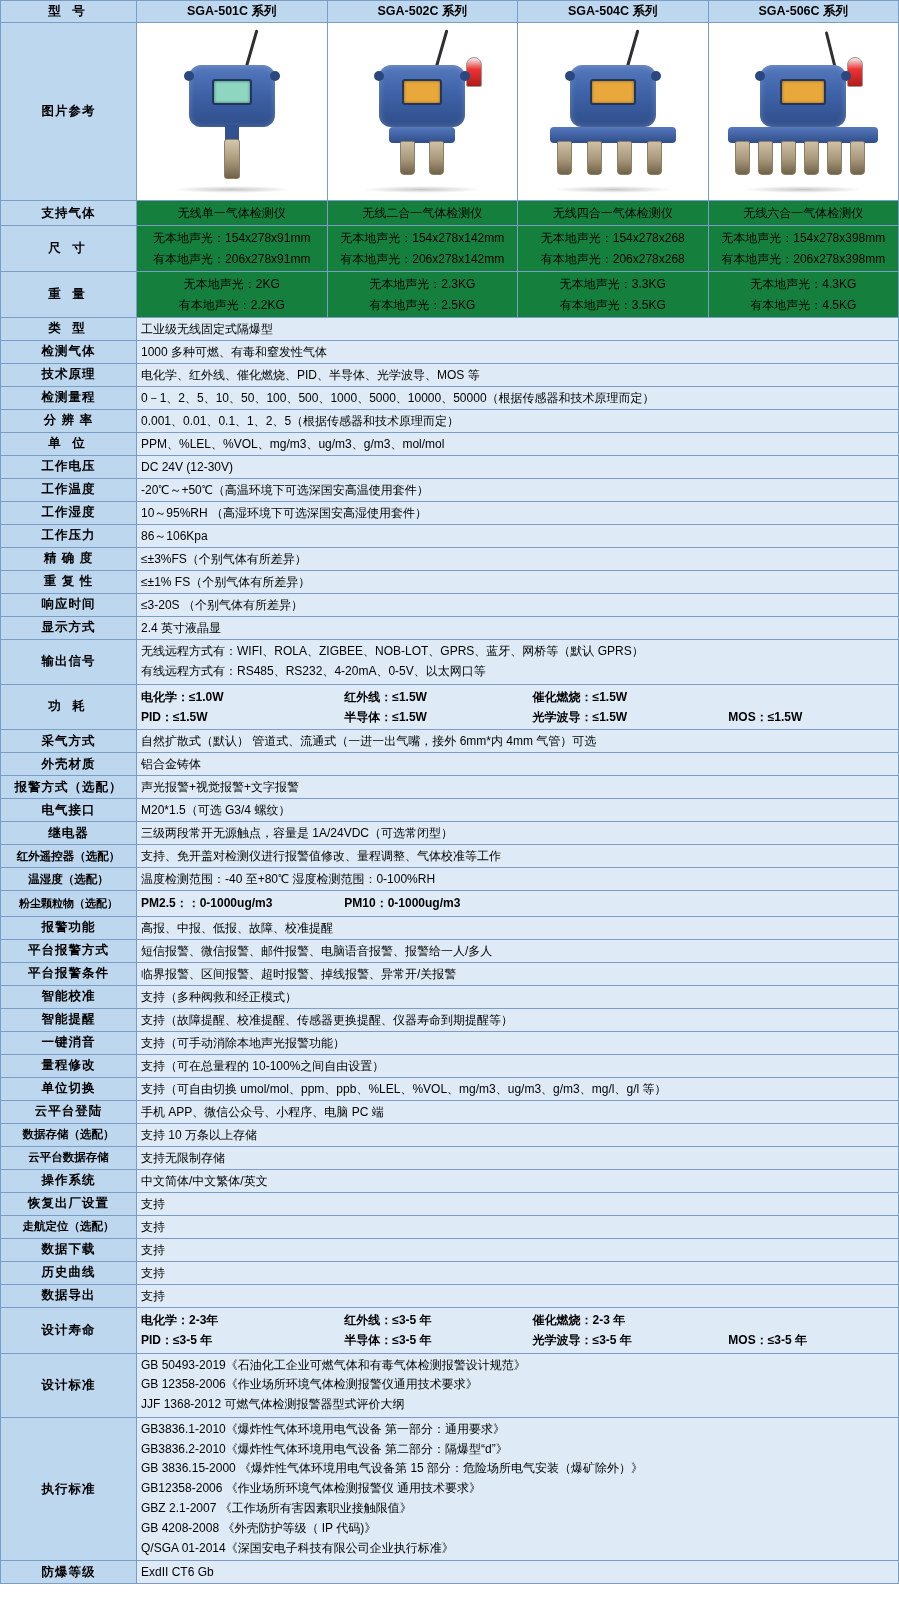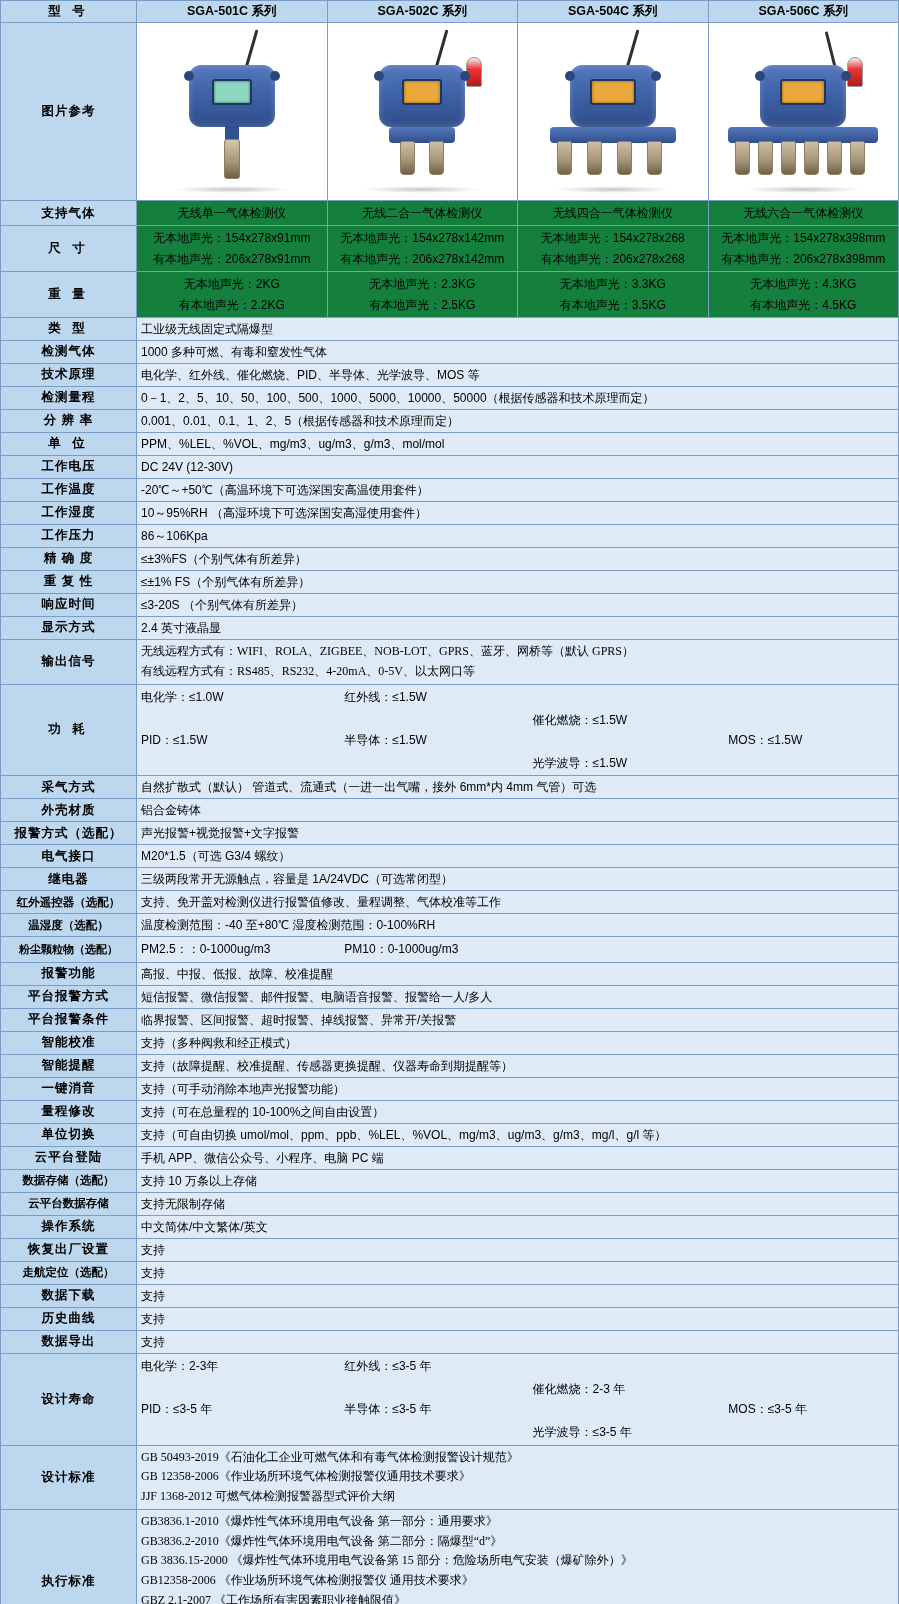--- a/index.html
+++ b/index.html
@@ -62,32 +62,33 @@
     text-align: center;
     padding: 4px 0;
     height: 178px;
   }
   .twoline div { white-space: nowrap; }
 
   
   .gridrow {
     display: block;
     width: 100%;
+    font-weight: bold;
   }
   .gridrow .ln {
     display: flex;
     width: 100%;
     line-height: 1.7;
   }
   .gridrow .ln span { display: inline-block; }
   .c1 { width: 27%; }
   .c2 { width: 25%; }
-  .c3 { width: 26%; margin-top: 23px; }
+  .c3 { width: 26%; }
   .c4 { width: 22%; }
-  .lines div { line-height: 1.65; font-family: Liberation Serif, serif; }
+  .lines div { line-height: 1.65; }
 
   
   .dev {
     position: relative;
     width: 180px;
     height: 170px;
     margin: 0 auto;
   }
   .dev .body {
     position: absolute;

